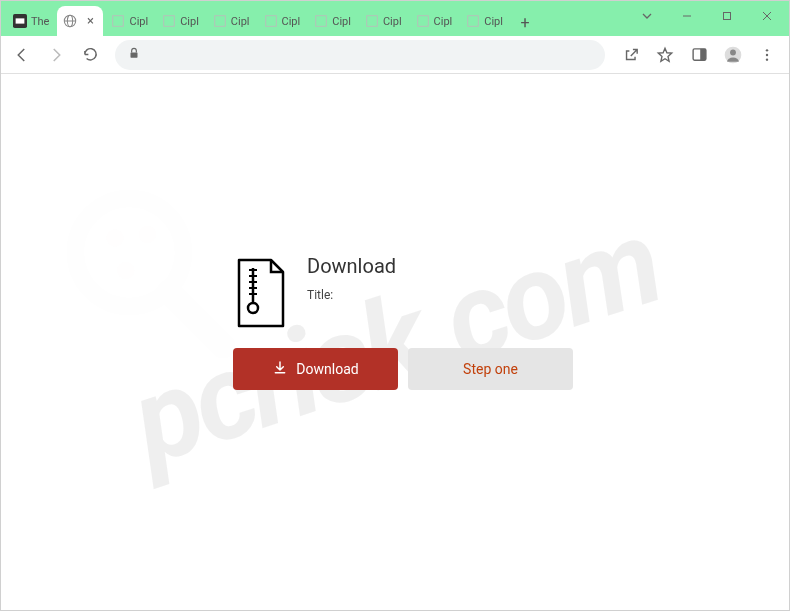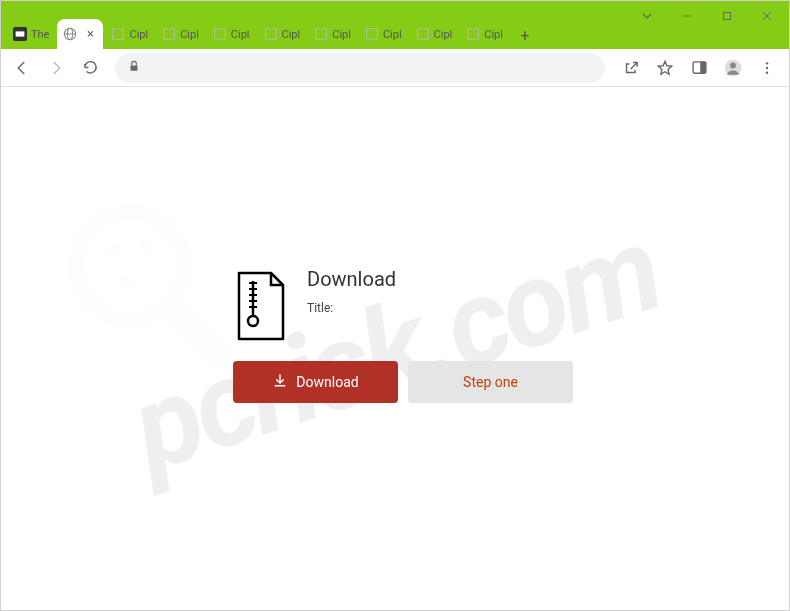--- a/index.html
+++ b/index.html
@@ -1,20 +1,20 @@
 <!DOCTYPE html>
 <html><head>
 <meta charset="utf-8">
 <style>
 * { margin: 0; padding: 0; box-sizing: border-box; font-family: -apple-system, BlinkMacSystemFont, "Segoe UI", Roboto, Arial, sans-serif; }
 body { width: 790px; height: 611px; background: #fff; overflow: hidden; position: relative; }
 
 .window { width: 100%; height: 100%; background: #fff; border: 1px solid #d0d0d0; display: flex; flex-direction: column; }
 
-.titlebar { height: 48px; background: #84cc16; display: flex; align-items: flex-end; position: relative; }
+.titlebar { height: 35px; background: #86efac; display: flex; align-items: flex-end; position: relative; }
 .tabs { display: flex; align-items: flex-end; height: 100%; padding-left: 6px; flex: 1; }
 .tab { height: 30px; min-width: 40px; max-width: 50px; display: flex; align-items: center; padding: 0 6px; font-size: 11px; color: #555; border-radius: 8px 8px 0 0; margin-right: 2px; cursor: pointer; overflow: hidden; white-space: nowrap; }
 .tab.active { background: #fff; }
 .tab .favicon { width: 14px; height: 14px; flex-shrink: 0; margin-right: 4px; display: flex; align-items: center; justify-content: center; }
 .tab .label { overflow: hidden; text-overflow: clip; flex: 1; }
 .tab .close { width: 14px; height: 14px; margin-left: 2px; flex-shrink: 0; color: #666; font-size: 13px; line-height: 14px; text-align: center; }
 .newtab { width: 28px; height: 28px; display: flex; align-items: center; justify-content: center; color: #555; font-size: 16px; cursor: pointer; }
 
 .win-controls { display: flex; height: 30px; align-self: flex-start; margin-right: 2px; }
 .win-btn { width: 40px; display: flex; align-items: center; justify-content: center; color: #666; cursor: pointer; }

